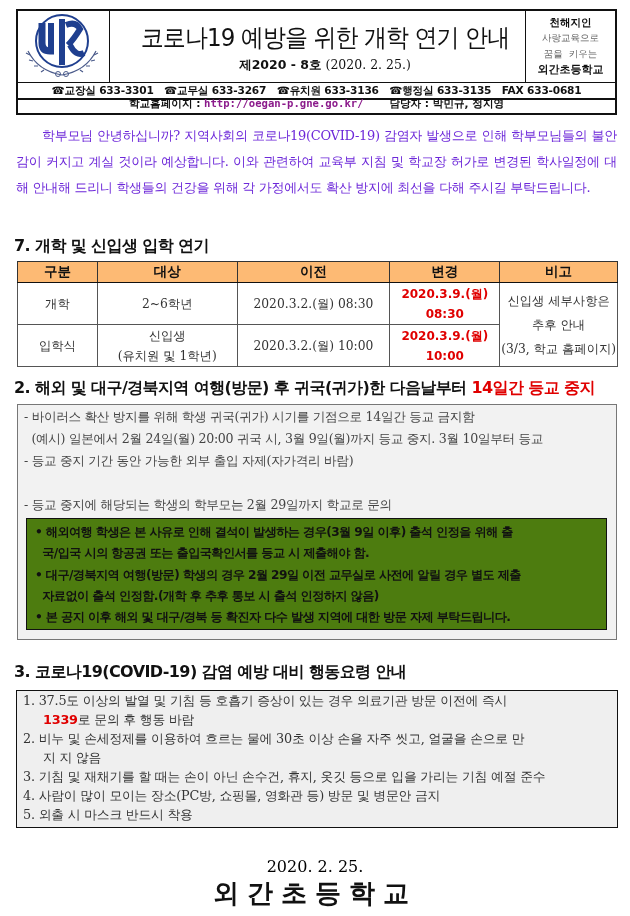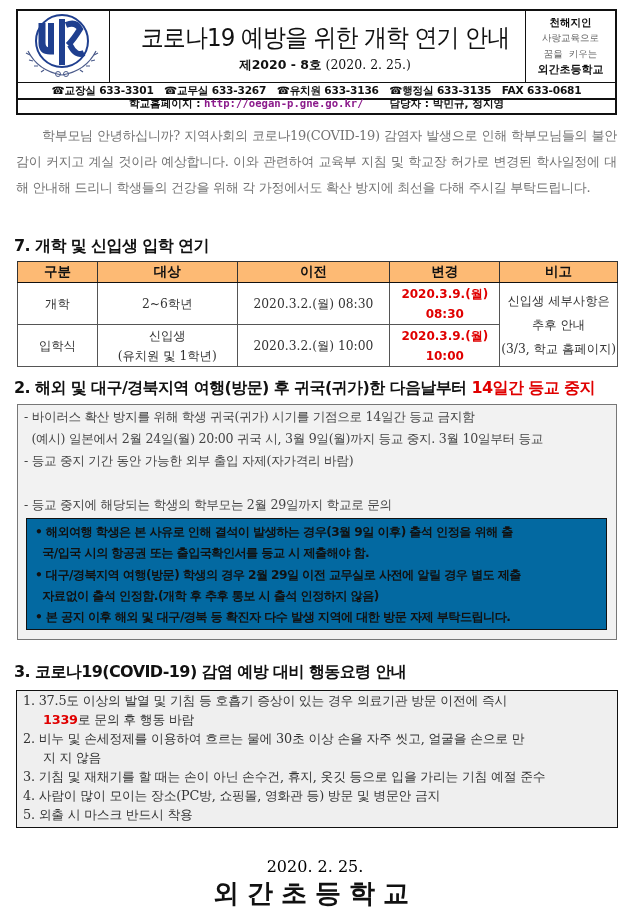--- a/index.html
+++ b/index.html
@@ -16,37 +16,37 @@
   .motto-cell { position:absolute; right:0; top:0; width:89px; height:71px; border-left:1.5px solid #111; text-align:center; font-family:"DejaVu Sans", sans-serif; }
   .motto-cell .m1 { font-size:10.5px; font-weight:bold; color:#111; margin-top:4px; line-height:15px; }
   .motto-cell .m2 { font-size:9.5px; color:#666; line-height:16px; }
   .motto-cell .m3 { font-size:11px; font-weight:bold; color:#111; line-height:15px; }
   .hdr-bottom { position:absolute; left:0; top:71px; width:100%; height:20px; }
   .contact { position:absolute; left:0; right:0; top:2px; text-align:center; font-family:"DejaVu Sans", sans-serif; font-size:10.6px; font-weight:bold; color:#111; letter-spacing:-0.2px; white-space:nowrap; }
   .contact2 { position:absolute; left:0; right:0; top:17px; text-align:center; font-family:"DejaVu Sans", sans-serif; font-size:10.6px; font-weight:bold; color:#111; white-space:nowrap; }
   .contact2 .url { color:#8b1a8b; font-family:"DejaVu Sans Mono", monospace; font-weight:bold; }
 
   
-  .intro { position:absolute; left:16px; top:123px; width:601px; font-size:13px; line-height:26px; color:#737373; text-align:justify; text-indent:26px; letter-spacing:-0.3px; }
+  .intro { position:absolute; left:16px; top:123px; width:601px; font-size:13px; line-height:26px; color:#6d28d9; text-align:justify; text-indent:26px; letter-spacing:-0.3px; }
 
   
   .sec-title { position:absolute; left:14px; font-family:"DejaVu Sans", sans-serif; font-size:16px; font-weight:bold; color:#111; letter-spacing:-0.6px; white-space:nowrap; }
   .sec-title .red { color:#e00000; }
 
   
   table.t1 { position:absolute; left:17px; top:261px; width:601px; border-collapse:collapse; font-size:12.3px; color:#333; }
   table.t1 th { background:#fdba74; font-family:"DejaVu Sans", sans-serif; font-weight:bold; font-size:13.5px; color:#111; height:20px; border:1px solid #333; border-bottom:1.5px solid #111; padding:0; }
   table.t1 td { border:1px solid #555; text-align:center; padding:0; line-height:20px; }
   table.t1 td.red { color:#e00000; font-family:"DejaVu Sans", sans-serif; font-weight:bold; font-size:12px; }
   table.t1 { border:1.5px solid #111; }
 
   
   .box2 { position:absolute; left:17px; top:404px; width:600px; height:236px; background:#f2f2f2; border:1px solid #777; box-sizing:border-box; }
   .box2 .line { position:absolute; left:6px; font-size:12.6px; color:#444; white-space:nowrap; letter-spacing:-0.3px; }
-  .inner2 { position:absolute; left:8px; top:113px; width:581px; height:112px; background:#0369a1; border:1.5px solid #111; box-sizing:border-box; }
+  .inner2 { position:absolute; left:8px; top:113px; width:581px; height:112px; background:#4d7c0f; border:1.5px solid #111; box-sizing:border-box; }
   .inner2 .b { position:absolute; left:8px; font-family:"DejaVu Sans", sans-serif; font-weight:bold; font-size:12.2px; color:#111; white-space:nowrap; letter-spacing:-0.6px; }
 
   
   .box3 { position:absolute; left:16px; top:690px; width:602px; height:138px; background:#efefef; border:1.5px solid #111; box-sizing:border-box; }
   .box3 .line { position:absolute; left:6px; font-size:12.8px; color:#333; white-space:nowrap; letter-spacing:-0.2px; }
   .box3 .red { color:#e00000; font-family:"DejaVu Sans", sans-serif; font-weight:bold; }
 
   
   .fdate { position:absolute; left:0; right:0; top:857px; text-align:center; font-size:16px; color:#000000; }
   .fschool { position:absolute; left:0; right:0; top:876px; text-align:center; font-family:"DejaVu Sans", sans-serif; font-size:26px; font-weight:bold; color:#111; letter-spacing:8px; }

